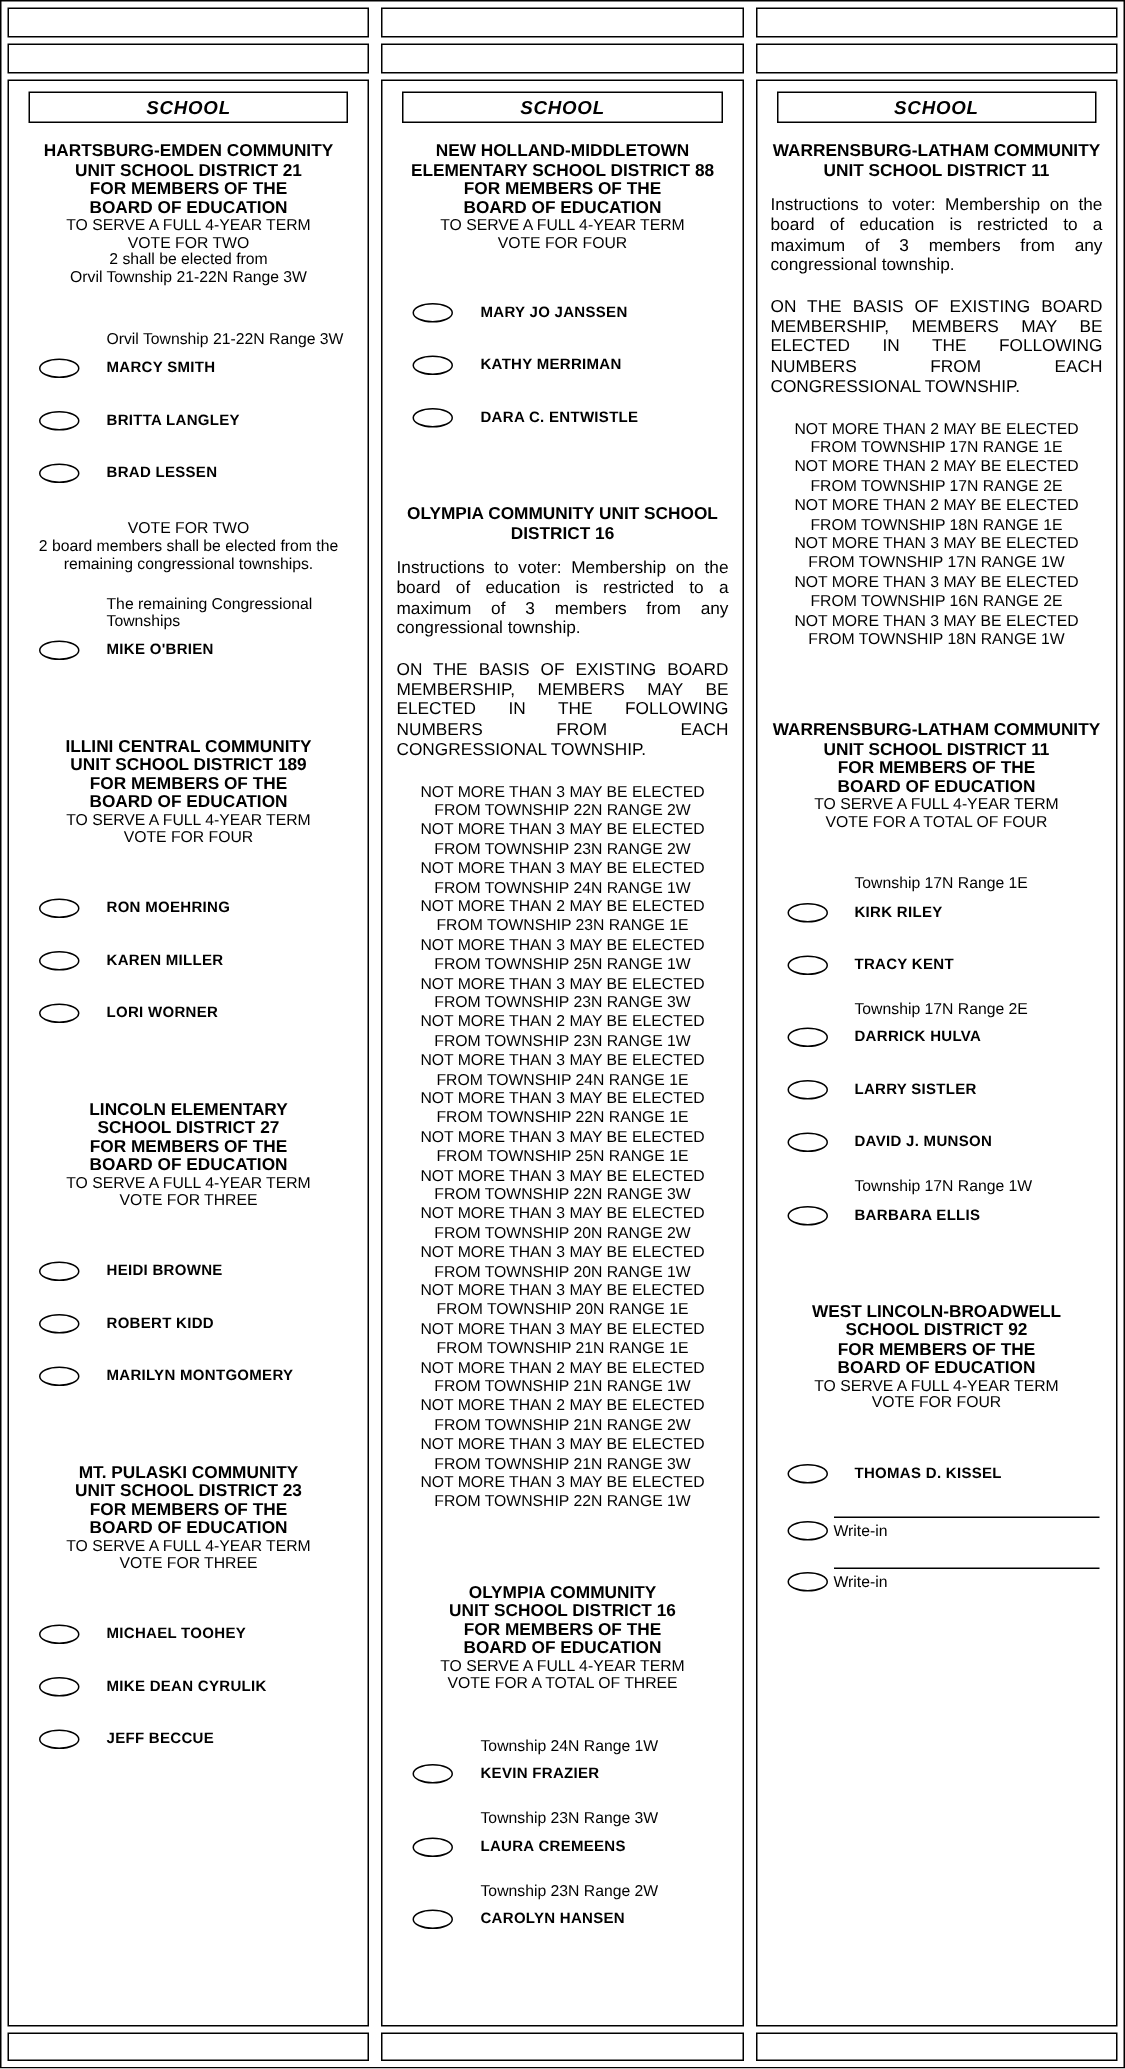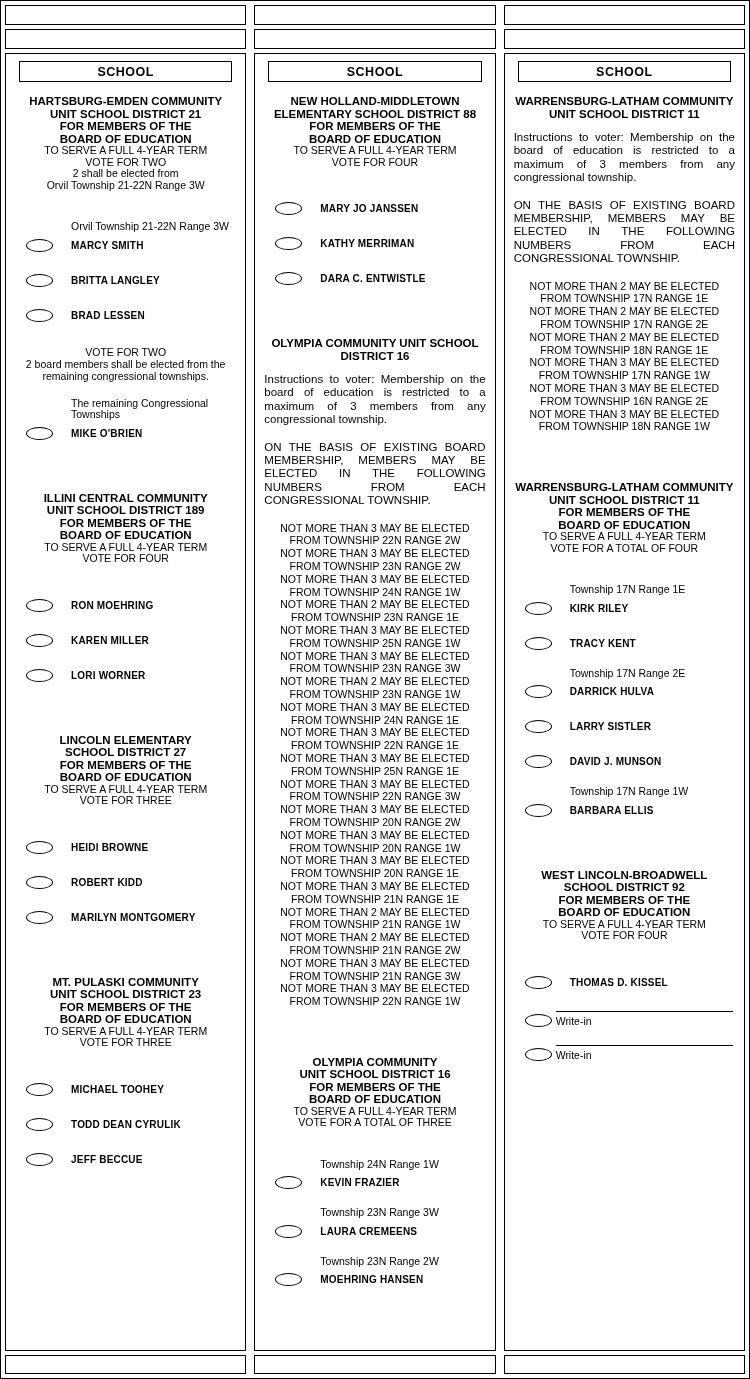--- a/index.html
+++ b/index.html
@@ -14,21 +14,21 @@
     display:grid; width:100%; height:100%;
     grid-template-columns:1fr 1fr 1fr;
     grid-template-rows:20px 20px 1fr 19px;
     column-gap:8px; row-gap:4px;
   }
   .cell { border:1px solid #000; background:#fff; }
   .col { padding-top:7px; overflow:hidden; }
   .school-box {
     border:1px solid #000; margin:0 13px; height:21px;
     display:flex; align-items:center; justify-content:center;
-    font-weight:bold; font-size:12.5px; letter-spacing:.5px;
+    font-weight:bold; font-size:12.5px; letter-spacing:.5px;font-style:italic;
   }
   .sections { padding:0 9px; }
   .section { margin-top:48px; }
   .sections .section:first-child { margin-top:13px; }
   .section-head { margin-bottom:30px; }
   .section-head.tight { margin-bottom:0; }
   .title-line { text-align:center; font-weight:bold; font-size:11.5px; line-height:12.5px; }
   .sub-line { text-align:center; font-size:10.5px; line-height:11.5px; }
   .cand-row { display:flex; align-items:center; margin:14px 0; min-height:21px; }
   .oval {
@@ -158,21 +158,21 @@
               <div class="title-line">BOARD OF EDUCATION</div>
               <div class="sub-line">TO SERVE A FULL 4-YEAR TERM</div>
               <div class="sub-line">VOTE FOR THREE</div>
             </div>
             <div class="cand-row">
               <div class="oval"></div>
               <div class="cand-name">MICHAEL TOOHEY</div>
             </div>
             <div class="cand-row">
               <div class="oval"></div>
-              <div class="cand-name">TODD DEAN CYRULIK</div>
+              <div class="cand-name">MIKE DEAN CYRULIK</div>
             </div>
             <div class="cand-row">
               <div class="oval"></div>
               <div class="cand-name">JEFF BECCUE</div>
             </div>
           </div>
         </div>
     </div>
     <div class="cell col">
       <div class="school-box">
@@ -264,21 +264,21 @@
               <div class="cand-name">KEVIN FRAZIER</div>
             </div>
             <div class="group-label">Township 23N Range 3W</div>
             <div class="cand-row">
               <div class="oval"></div>
               <div class="cand-name">LAURA CREMEENS</div>
             </div>
             <div class="group-label">Township 23N Range 2W</div>
             <div class="cand-row">
               <div class="oval"></div>
-              <div class="cand-name">MOEHRING HANSEN</div>
+              <div class="cand-name">CAROLYN HANSEN</div>
             </div>
           </div>
         </div>
     </div>
     <div class="cell col">
       <div class="school-box">
         <span>SCHOOL</span>
       </div>
       <div class="sections">
           <div class="section">

